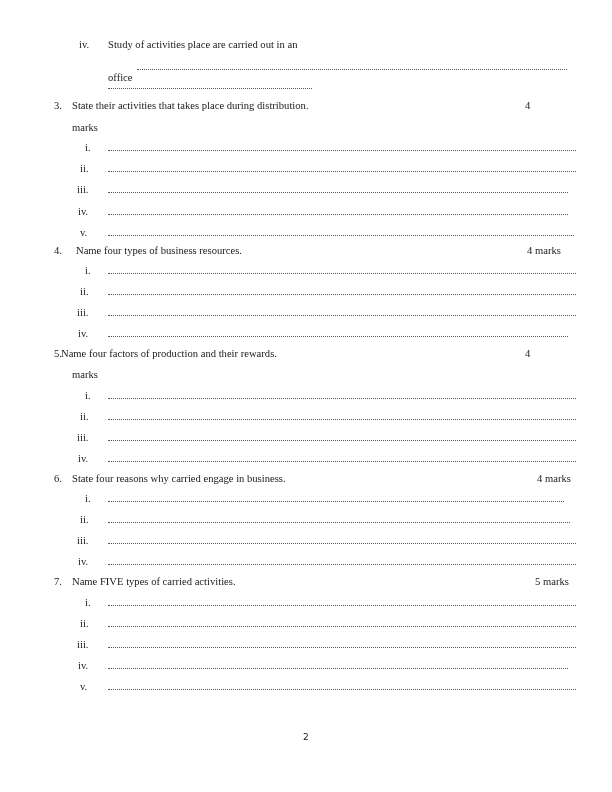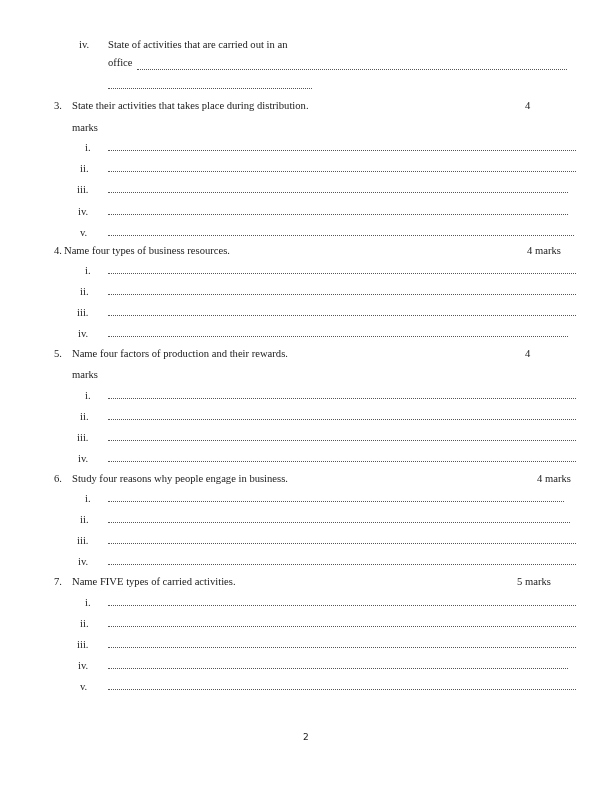--- a/index.html
+++ b/index.html
@@ -6,84 +6,84 @@
   body { width: 612px; height: 792px; position: relative; overflow: hidden;
          font-family: "Liberation Serif", serif; color: #1a1a1a; font-size: 10.6px; }
   .abs { position: absolute; white-space: nowrap; line-height: 1; }
   .dots { position: absolute; height: 1px; border-bottom: 1px dotted #555; }
   .page-num { font-family: "DejaVu Sans", sans-serif; font-size: 9px; }
 </style>
 </head>
 <body>
 
 <span class="abs" style="left:79px;top:40px">iv.</span>
-<span class="abs" style="left:108px;top:40px">State of activities that are carried out in an</span>
-<span class="abs" style="left:108px;top:58px">office</span>
+<span class="abs" style="left:108px;top:40px">Study of activities place are carried out in an</span>
+<span class="abs" style="left:108px;top:73px">office</span>
 <div class="dots" style="left:137px;top:68px;width:430px"></div>
 <div class="dots" style="left:108px;top:87px;width:204px"></div>
 
 <span class="abs" style="left:54px;top:101px">3.</span>
 <span class="abs" style="left:72px;top:101px">State their activities that takes place during distribution.</span>
 <span class="abs" style="left:525px;top:101px">4</span>
 <span class="abs" style="left:72px;top:123px">marks</span>
 
 <span class="abs" style="left:85px;top:143px">i.</span>
 <div class="dots" style="left:108px;top:149px;width:468px"></div>
 <span class="abs" style="left:80px;top:164px">ii.</span>
 <div class="dots" style="left:108px;top:170px;width:468px"></div>
 <span class="abs" style="left:77px;top:185px">iii.</span>
 <div class="dots" style="left:108px;top:191px;width:460px"></div>
 <span class="abs" style="left:78px;top:207px">iv.</span>
 <div class="dots" style="left:108px;top:213px;width:460px"></div>
 <span class="abs" style="left:80px;top:228px">v.</span>
 <div class="dots" style="left:108px;top:234px;width:466px"></div>
 
 <span class="abs" style="left:54px;top:246px">4.</span>
-<span class="abs" style="left:64px;top:246px">Name four types of business resources.</span>
+<span class="abs" style="left:76px;top:246px">Name four types of business resources.</span>
 <span class="abs" style="left:527px;top:246px">4 marks</span>
 
 <span class="abs" style="left:85px;top:266px">i.</span>
 <div class="dots" style="left:108px;top:272px;width:468px"></div>
 <span class="abs" style="left:80px;top:287px">ii.</span>
 <div class="dots" style="left:108px;top:293px;width:468px"></div>
 <span class="abs" style="left:77px;top:308px">iii.</span>
 <div class="dots" style="left:108px;top:314px;width:468px"></div>
 <span class="abs" style="left:78px;top:329px">iv.</span>
 <div class="dots" style="left:108px;top:335px;width:460px"></div>
 
 <span class="abs" style="left:54px;top:349px">5.</span>
-<span class="abs" style="left:72px;top:349px">Name four factors of production and their rewards.</span>
+<span class="abs" style="left:61px;top:349px">Name four factors of production and their rewards.</span>
 <span class="abs" style="left:525px;top:349px">4</span>
 <span class="abs" style="left:72px;top:370px">marks</span>
 
 <span class="abs" style="left:85px;top:391px">i.</span>
 <div class="dots" style="left:108px;top:397px;width:468px"></div>
 <span class="abs" style="left:80px;top:412px">ii.</span>
 <div class="dots" style="left:108px;top:418px;width:468px"></div>
 <span class="abs" style="left:77px;top:433px">iii.</span>
 <div class="dots" style="left:108px;top:439px;width:468px"></div>
 <span class="abs" style="left:78px;top:454px">iv.</span>
 <div class="dots" style="left:108px;top:460px;width:468px"></div>
 
 <span class="abs" style="left:54px;top:474px">6.</span>
-<span class="abs" style="left:72px;top:474px">Study four reasons why people engage in business.</span>
+<span class="abs" style="left:72px;top:474px">State four reasons why carried engage in business.</span>
 <span class="abs" style="left:537px;top:474px">4 marks</span>
 
 <span class="abs" style="left:85px;top:494px">i.</span>
 <div class="dots" style="left:108px;top:500px;width:456px"></div>
 <span class="abs" style="left:80px;top:515px">ii.</span>
 <div class="dots" style="left:108px;top:521px;width:462px"></div>
 <span class="abs" style="left:77px;top:536px">iii.</span>
 <div class="dots" style="left:108px;top:542px;width:468px"></div>
 <span class="abs" style="left:78px;top:557px">iv.</span>
 <div class="dots" style="left:108px;top:563px;width:468px"></div>
 
 <span class="abs" style="left:54px;top:577px">7.</span>
 <span class="abs" style="left:72px;top:577px">Name FIVE types of carried activities.</span>
-<span class="abs" style="left:517px;top:577px">5 marks</span>
+<span class="abs" style="left:535px;top:577px">5 marks</span>
 
 <span class="abs" style="left:85px;top:598px">i.</span>
 <div class="dots" style="left:108px;top:604px;width:468px"></div>
 <span class="abs" style="left:80px;top:619px">ii.</span>
 <div class="dots" style="left:108px;top:625px;width:468px"></div>
 <span class="abs" style="left:77px;top:640px">iii.</span>
 <div class="dots" style="left:108px;top:646px;width:468px"></div>
 <span class="abs" style="left:78px;top:661px">iv.</span>
 <div class="dots" style="left:108px;top:667px;width:460px"></div>
 <span class="abs" style="left:80px;top:682px">v.</span>

